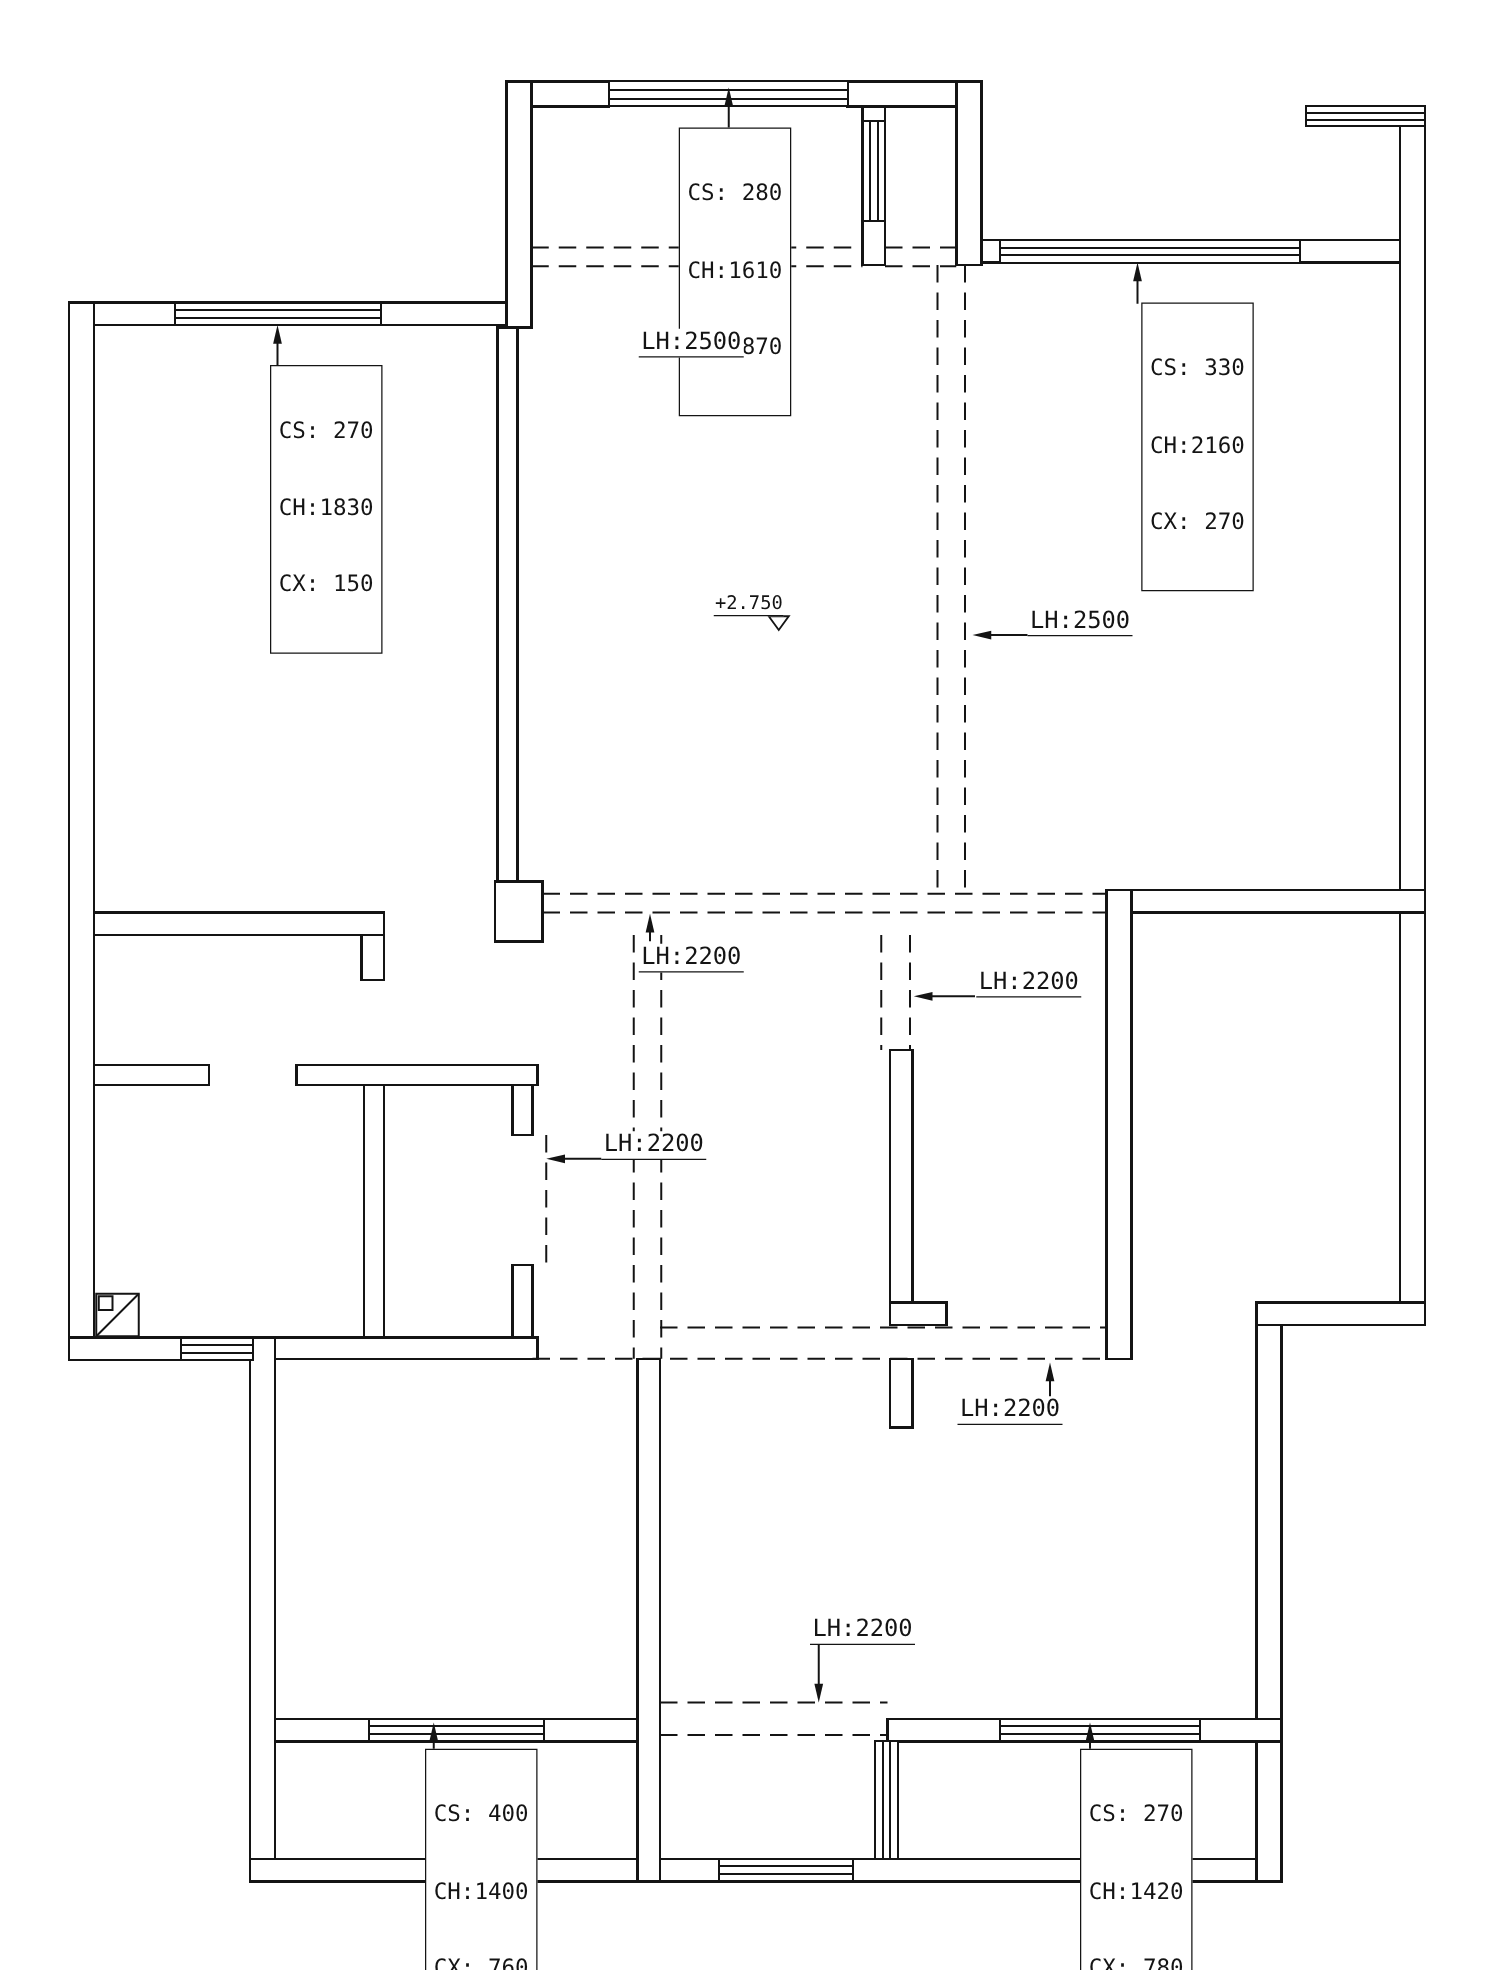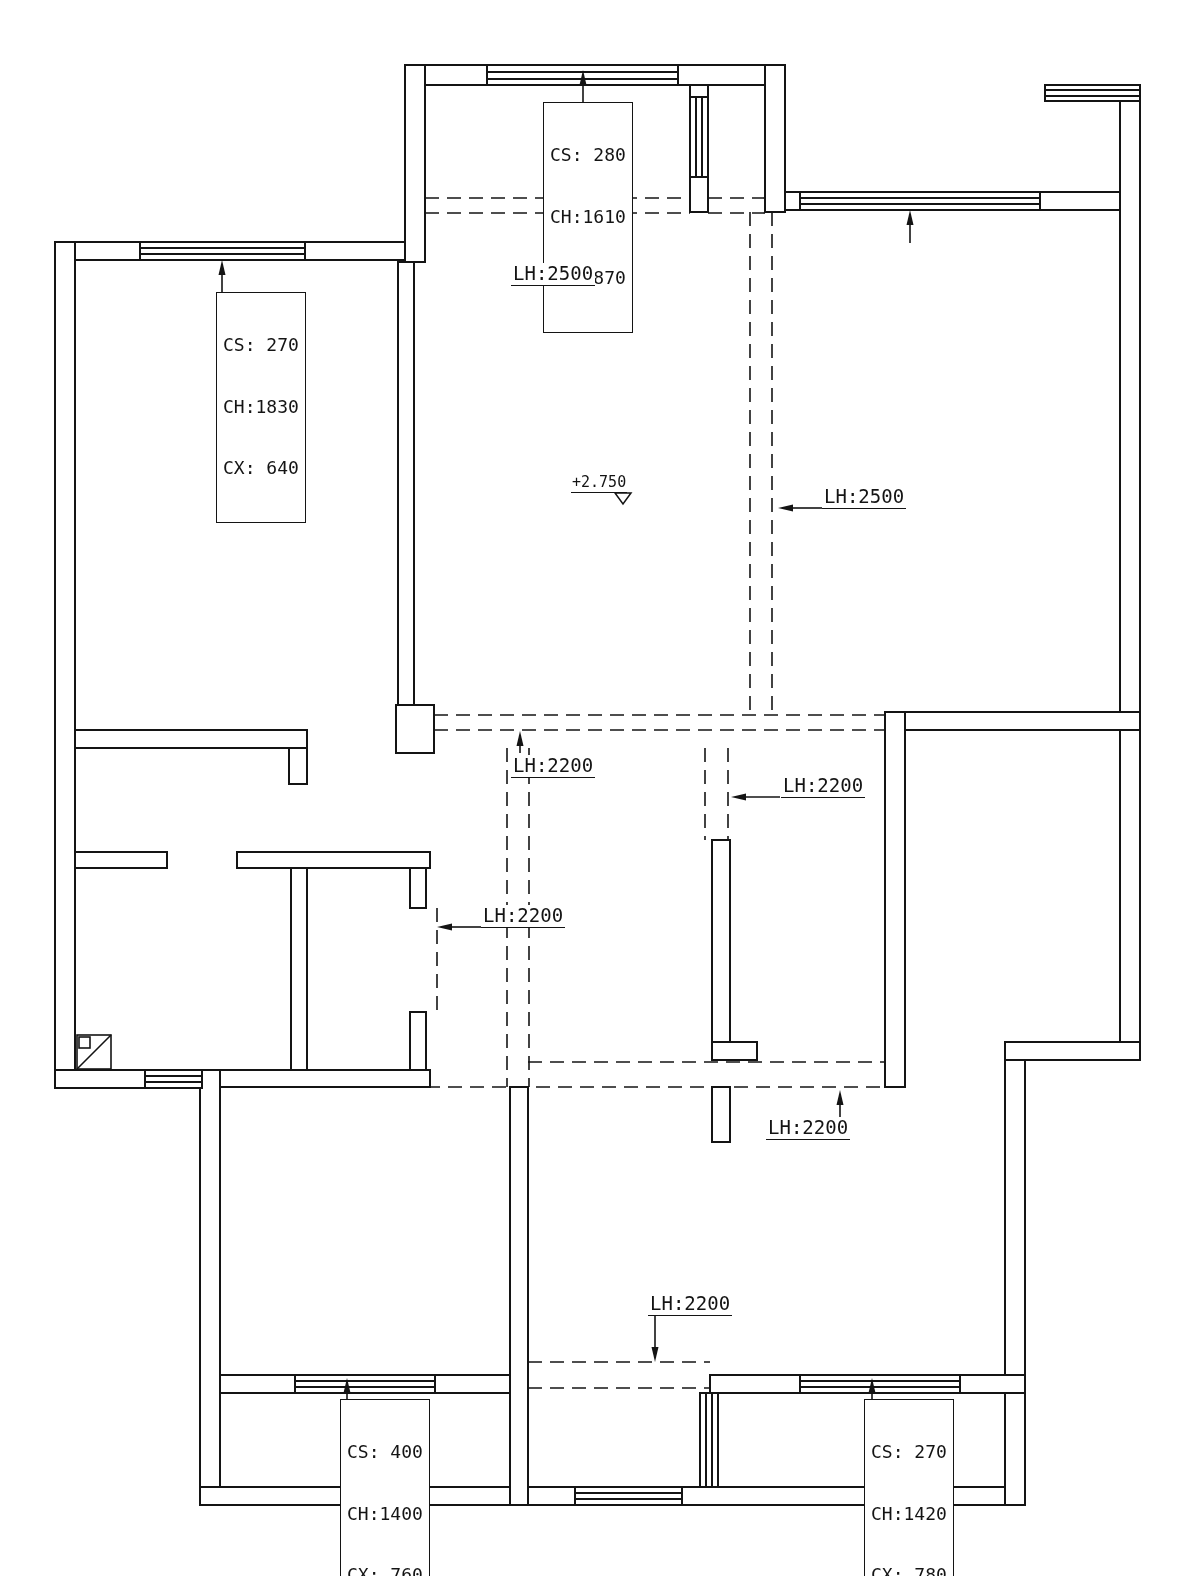--- a/index.html
+++ b/index.html
@@ -200,25 +200,30 @@
     </g>
     <polygon points="615,493 631,493 623,504" fill="#ffffff" stroke="#141414" stroke-width="1.5"></polygon>
   </svg>
 
   <div class="note-box" style="left:543px; top:102px;">
     <div>CS: 280</div>
     <div>CH:1610</div>
     <div>CX: 870</div>
   </div>
 
+  <div class="note-box" style="left:913px; top:242px;">
+    <div>CS: 330</div>
+    <div>CH:2160</div>
+    <div>CX: 270</div>
+  </div>
 
   <div class="note-box" style="left:216px; top:292px;">
     <div>CS: 270</div>
     <div>CH:1830</div>
-    <div>CX: 640</div>
+    <div>CX: 150</div>
   </div>
 
   <div class="note-box" style="left:340px; top:1399px;">
     <div>CS: 400</div>
     <div>CH:1400</div>
     <div>CX: 760</div>
   </div>
 
   <div class="note-box" style="left:864px; top:1399px;">
     <div>CS: 270</div>

